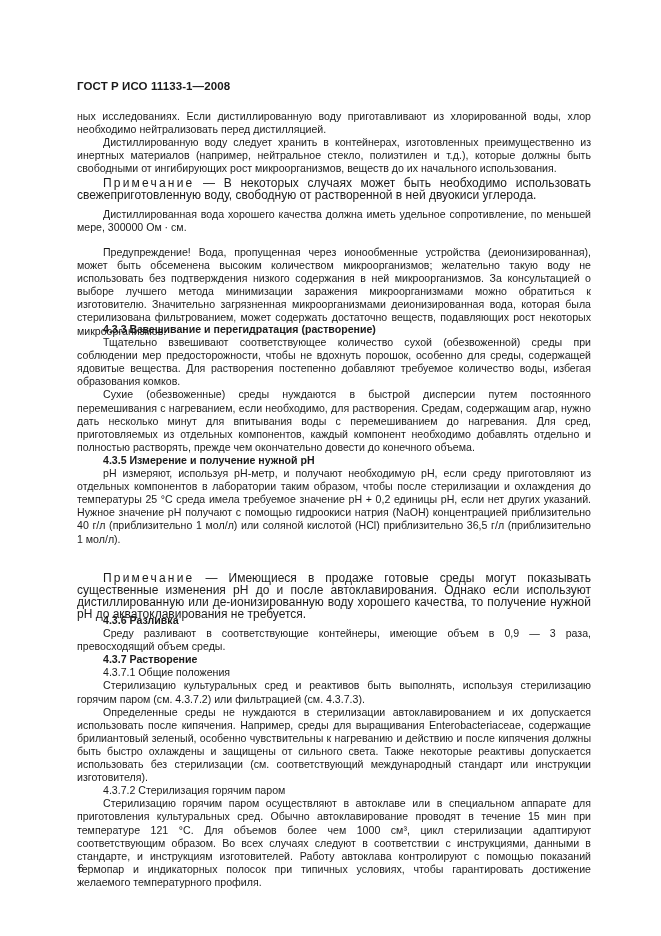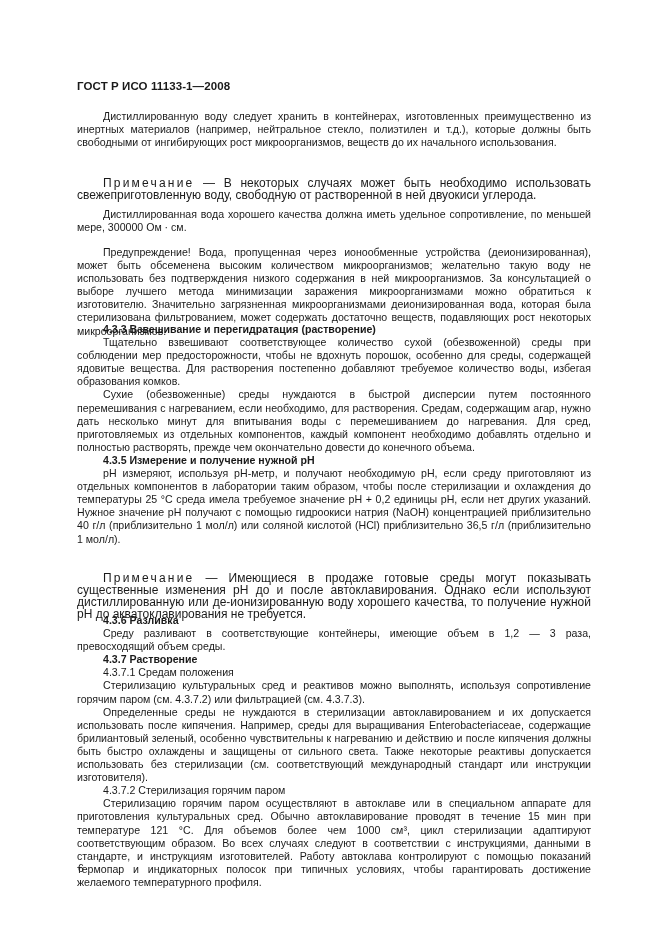--- a/index.html
+++ b/index.html
@@ -16,20 +16,21 @@
   .sub { padding-left: 26px; }
   .pagenum { position: absolute; left: 78px; top: 848px; font-size: 10.5px; }
 </style>
 </head>
 <body>
 
 <div class="page">
   <div class="hdr">ГОСТ Р ИСО 11133-1—2008</div>
 
   <div class="txt" style="top:96px">
+    <p>ных исследованиях. Если дистиллированную воду приготавливают из хлорированной воды, хлор необходимо нейтрализовать перед дистилляцией.</p>
     <p class="ind">Дистиллированную воду следует хранить в контейнерах, изготовленных преимущественно из инертных материалов (например, нейтральное стекло, полиэтилен и т.д.), которые должны быть свободными от ингибирующих рост микроорганизмов, веществ до их начального использования.</p>
   </div>
 
   <div class="txt note" style="top:163px">
     <p class="ind"><span class="sp">Примечание</span><span> — В некоторых случаях может быть необходимо использовать свежеприготовленную воду, свободную от растворенной в ней двуокиси углерода.</span></p>
   </div>
 
   <div class="txt" style="top:194px">
     <p class="ind">Дистиллированная вода хорошего качества должна иметь удельное сопротивление, по меньшей мере, 300000 Ом · см.</p>
   </div>
@@ -45,23 +46,23 @@
     <p class="h">4.3.5  Измерение и получение нужной pH</p>
     <p class="ind">pH измеряют, используя pH-метр, и получают необходимую pH, если среду приготовляют из отдельных компонентов в лаборатории таким образом, чтобы после стерилизации и охлаждения до температуры 25 °С среда имела требуемое значение pH + 0,2 единицы pH, если нет других указаний. Нужное значение pH получают с помощью гидроокиси натрия (NaOH) концентрацией приблизительно 40 г/л (приблизительно 1 мол/л) или соляной кислотой (HCl) приблизительно 36,5 г/л (приблизительно 1 мол/л).</p>
   </div>
 
   <div class="txt note" style="top:558px">
     <p class="ind"><span class="sp">Примечание</span><span> — Имеющиеся в продаже готовые среды могут показывать существенные изменения pH до и после автоклавирования. Однако если используют дистиллированную или де-ионизированную воду хорошего качества, то получение нужной pH до акватоклавирования не требуется.</span></p>
   </div>
 
   <div class="txt" style="top:600px">
     <p class="h">4.3.6  Разливка</p>
-    <p class="ind">Среду разливают в соответствующие контейнеры, имеющие объем в 1,2 — 3 раза, превосходящий объем среды.</p>
+    <p class="ind">Среду разливают в соответствующие контейнеры, имеющие объем в 0,9 — 3 раза, превосходящий объем среды.</p>
     <p class="h">4.3.7  Растворение</p>
-    <p class="sub">4.3.7.1  Средам положения</p>
-    <p class="ind">Стерилизацию культуральных сред и реактивов можно выполнять, используя сопротивление горячим паром (см. 4.3.7.2) или фильтрацией (см. 4.3.7.3).</p>
+    <p class="sub">4.3.7.1  Общие положения</p>
+    <p class="ind">Стерилизацию культуральных сред и реактивов быть выполнять, используя стерилизацию горячим паром (см. 4.3.7.2) или фильтрацией (см. 4.3.7.3).</p>
     <p class="ind">Определенные среды не нуждаются в стерилизации автоклавированием и их допускается использовать после кипячения. Например, среды для выращивания Enterobacteriaceae, содержащие брилиантовый зеленый, особенно чувствительны к нагреванию и действию и после кипячения должны быть быстро охлаждены и защищены от сильного света. Также некоторые реактивы допускается использовать без стерилизации (см. соответствующий международный стандарт или инструкции изготовителя).</p>
     <p class="sub">4.3.7.2  Стерилизация горячим паром</p>
     <p class="ind">Стерилизацию горячим паром осуществляют в автоклаве или в специальном аппарате для приготовления культуральных сред. Обычно автоклавирование проводят в течение 15 мин при температуре 121 °С. Для объемов более чем 1000 см³, цикл стерилизации адаптируют соответствующим образом. Во всех случаях следуют в соответствии с инструкциями, данными в стандарте, и инструкциям изготовителей. Работу автоклава контролируют с помощью показаний термопар и индикаторных полосок при типичных условиях, чтобы гарантировать достижение желаемого температурного профиля.</p>
   </div>
 
   <div class="pagenum">6</div>
 </div>
 
 </body></html>

